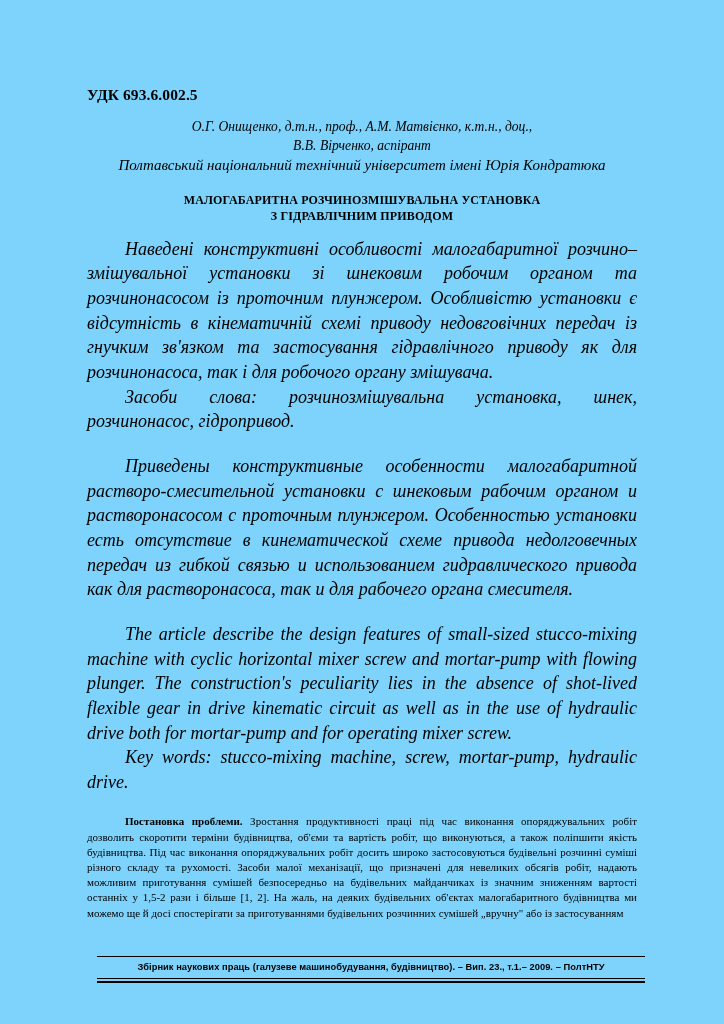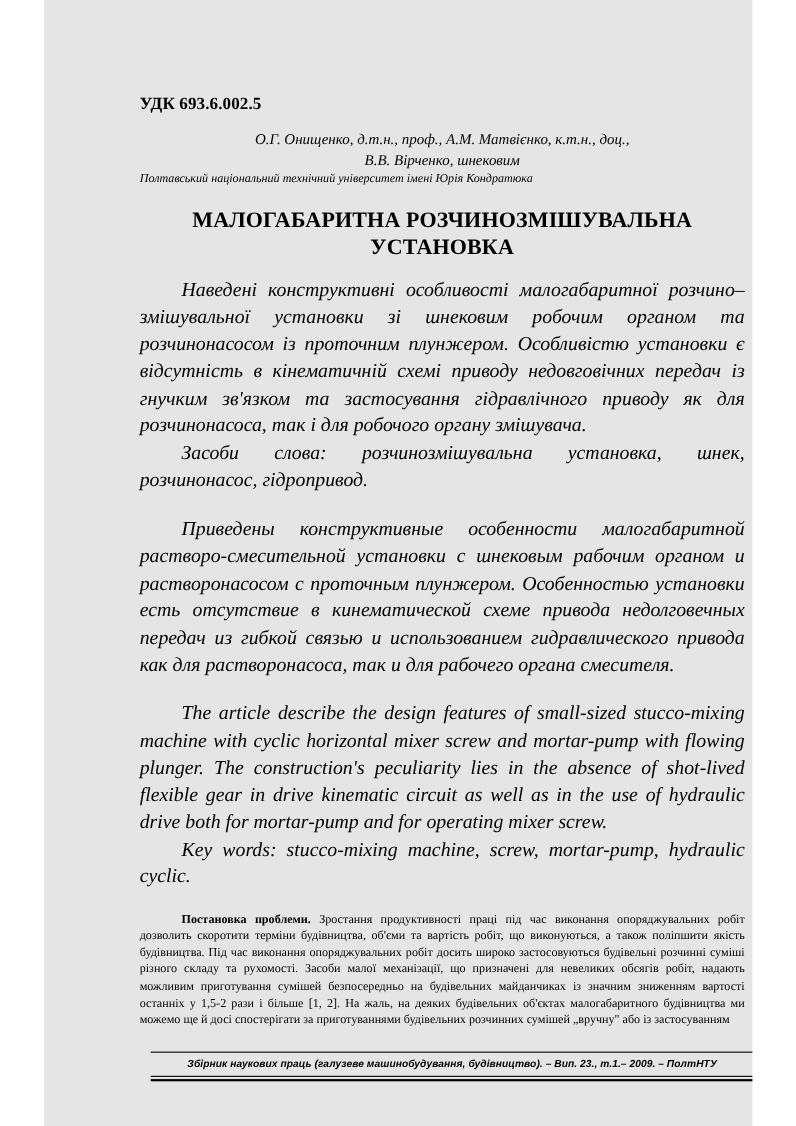--- a/index.html
+++ b/index.html
@@ -6,24 +6,24 @@
     margin: 0;
     padding: 0;
     background: #ffffff;
   }
   body {
     font-family: "Liberation Serif", "DejaVu Serif", serif;
     color: #000000;
   }
   .page {
     position: relative;
-    width: 644px;
+    width: 724px;
     height: 1024px;
     margin: 0 auto;
-    background: #e5e5e5;
+    background: #7dd3fc;
     overflow: hidden;
     box-sizing: border-box;
   }
   .content {
     position: absolute;
     left: 87px;
     top: 86px;
     width: 550px;
   }
 
@@ -36,32 +36,32 @@
     line-height: 1.2;
   }
   .authors {
     text-align: center;
     font-style: italic;
     font-size: 13.6px;
     line-height: 1.42;
     margin: 0;
   }
   .affiliation {
-    text-align: left;
+    text-align: center;
     font-style: italic;
-    font-size: 11px;
+    font-size: 15px;
     line-height: 1.42;
     margin: 0 0 0 0;
   }
 
   
   .title {
     text-align: center;
     font-weight: bold;
-    font-size: 20px;
+    font-size: 12px;
     line-height: 1.26;
     margin: 17px 0 0 0;
     letter-spacing: 0.15px;
   }
   .title-line { display: block; }
 
   
   .abstract {
     font-style: italic;
     font-size: 18px;
@@ -104,57 +104,57 @@
     margin-top: 0;
   }
   .rule-bottom-inner {
     border-top: 2.1px solid #000;
     height: 0;
     margin-top: 1.5px;
   }
   .footer-text {
     text-align: center;
     font-family: "Liberation Sans", "DejaVu Sans", sans-serif;
-    font-style: italic;
     font-weight: bold;
     font-size: 9.3px;
     line-height: 1.0;
     padding: 6px 0 6px 0;
     letter-spacing: 0.05px;
     white-space: nowrap;
   }
 </style>
 </head>
 <body>
 
 <div class="page">
 
   <div class="content">
 
     <div class="udk">УДК 693.6.002.5</div>
 
     <div class="authors">О.Г. Онищенко, д.т.н., проф., А.М. Матвієнко, к.т.н., доц.,</div>
-    <div class="authors">В.В. Вірченко, шнековим</div>
+    <div class="authors">В.В. Вірченко, аспірант</div>
     <div class="affiliation">Полтавський національний технічний університет імені Юрія Кондратюка</div>
 
     <div class="title">
       <span class="title-line">МАЛОГАБАРИТНА РОЗЧИНОЗМІШУВАЛЬНА УСТАНОВКА</span>
+      <span class="title-line">З ГІДРАВЛІЧНИМ ПРИВОДОМ</span>
     </div>
 
     <p class="abstract first">Наведені конструктивні особливості малогабаритної розчино–змішувальної установки зі шнековим робочим органом та розчинонасосом із проточним плунжером. Особливістю установки є відсутність в кінематичній схемі приводу недовговічних передач із гнучким зв'язком та застосування гідравлічного приводу як для розчинонасоса, так і для робочого органу змішувача.</p>
     <p class="abstract">Засоби слова: розчинозмішувальна установка, шнек, розчинонасос, гідропривод.</p>
 
     <div class="abstract-gap-lg"></div>
 
     <p class="abstract">Приведены конструктивные особенности малогабаритной растворо-смесительной установки с шнековым рабочим органом и растворонасосом с проточным плунжером. Особенностью установки есть отсутствие в кинематической схеме привода недолговечных передач из гибкой связью и использованием гидравлического привода как для растворонасоса, так и для рабочего органа смесителя.</p>
 
     <div class="abstract-gap-lg"></div>
 
     <p class="abstract">The article describe the design features of small-sized stucco-mixing machine with cyclic horizontal mixer screw and mortar-pump with flowing plunger. The construction's peculiarity lies in the absence of shot-lived flexible gear in drive kinematic circuit as well as in the use of hydraulic drive both for mortar-pump and for operating mixer screw.</p>
-    <p class="abstract">Key words: stucco-mixing machine, screw, mortar-pump, hydraulic cyclic.</p>
+    <p class="abstract">Key words: stucco-mixing machine, screw, mortar-pump, hydraulic drive.</p>
 
     <p class="body-para first"><span class="lead">Постановка проблеми.</span><span> Зростання продуктивності праці під час виконання опоряджувальних робіт дозволить скоротити терміни будівництва, об'єми та вартість робіт, що виконуються, а також поліпшити якість будівництва. Під час виконання опоряджувальних робіт досить широко застосовуються будівельні розчинні суміші різного складу та рухомості. Засоби малої механізації, що призначені для невеликих обсягів робіт, надають можливим приготування сумішей безпосередньо на будівельних майданчиках із значним зниженням вартості останніх у 1,5-2 рази і більше [1, 2]. На жаль, на деяких будівельних об'єктах малогабаритного будівництва ми можемо ще й досі спостерігати за приготуваннями будівельних розчинних сумішей „вручну" або із застосуванням</span></p>
 
   </div>
 
   <div class="footer">
     <div class="rule-top"></div>
     <div class="footer-text">Збірник наукових праць (галузеве машинобудування, будівництво). – Вип. 23., т.1.– 2009. – ПолтНТУ</div>
     <div class="rule-bottom-outer"></div>
     <div class="rule-bottom-inner"></div>

